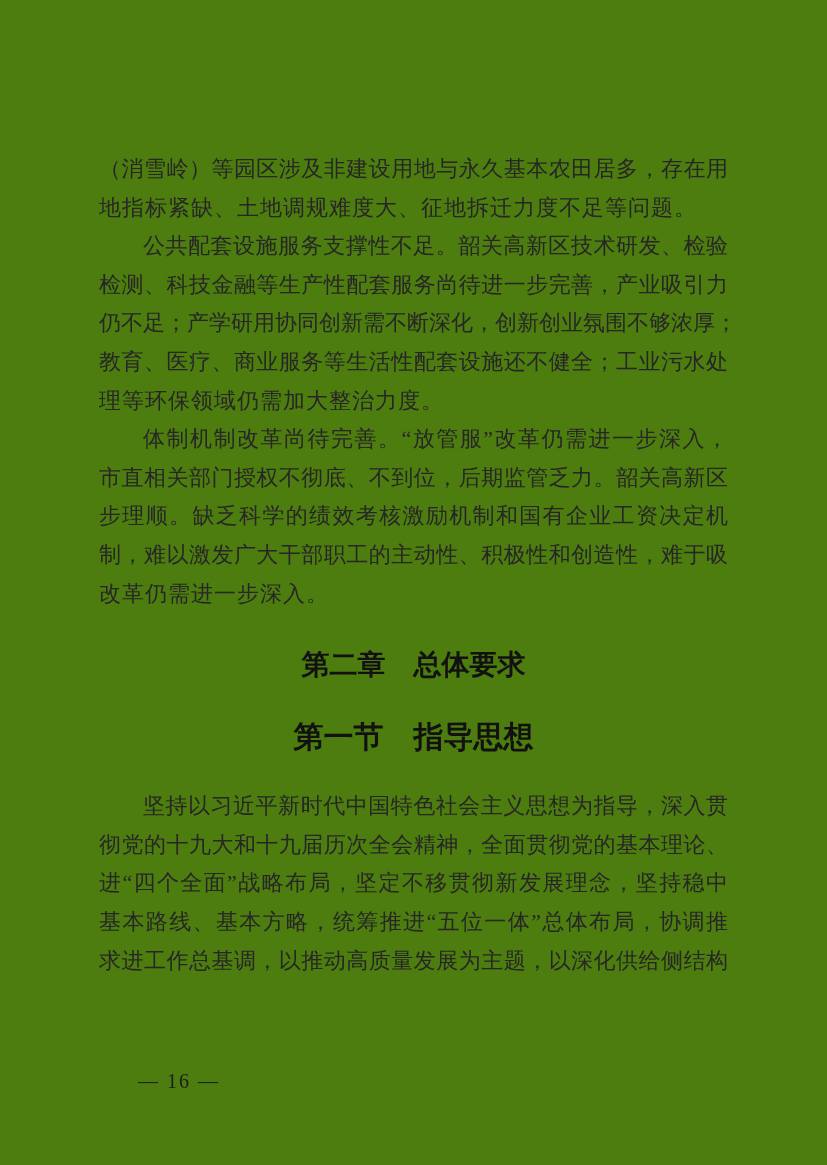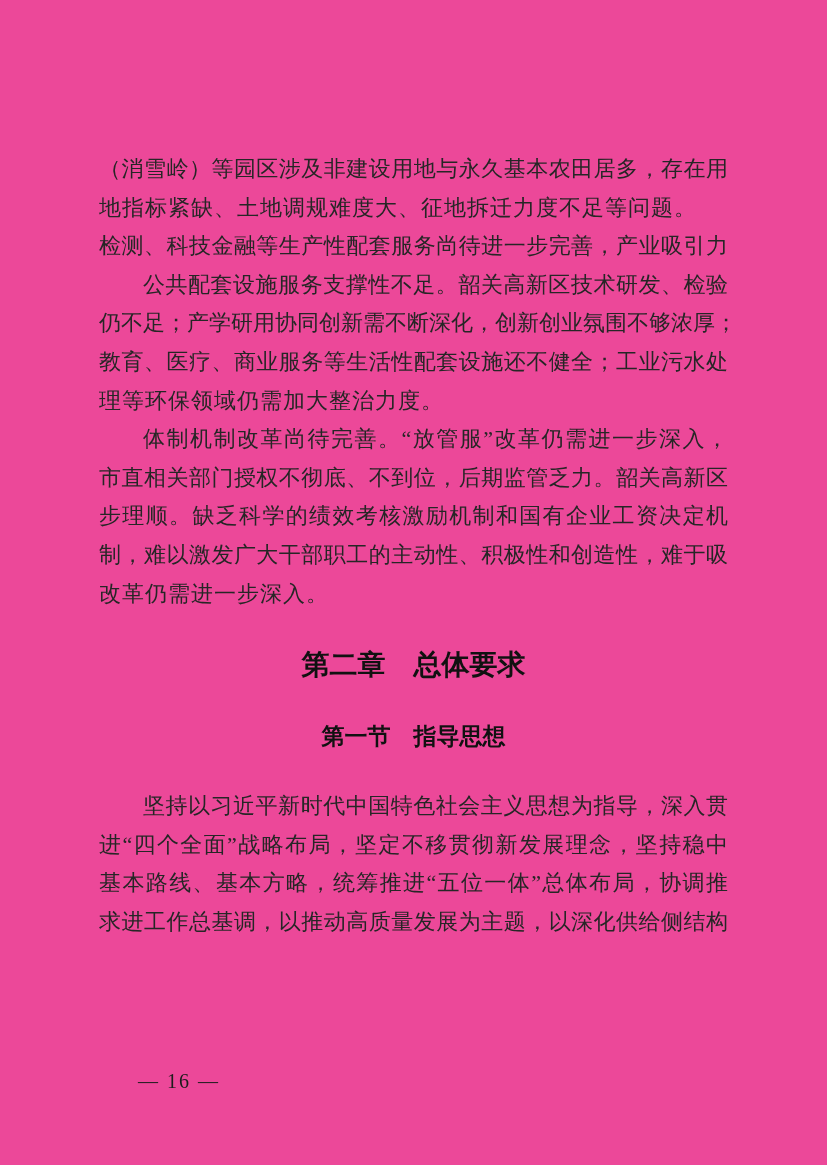--- a/index.html
+++ b/index.html
@@ -4,21 +4,21 @@
 <style>
   html, body {
     margin: 0;
     padding: 0;
     background: #ffffff;
   }
   .page {
     position: relative;
     width: 827px;
     height: 1165px;
-    background: #ec4899;
+    background: #4d7c0f;
     overflow: hidden;
     font-family: "Liberation Serif", "DejaVu Serif", serif;
     color: #262626;
   }
   .content {
     position: absolute;
     left: 99px;
     top: 150px;
     width: 629px;
   }
@@ -41,21 +41,21 @@
     margin: 36px 0 0 0;
     font-size: 28px;
     line-height: 32px;
     font-weight: 700;
     text-align: center;
     color: #111111;
     font-family: "Liberation Serif", "DejaVu Serif", serif;
   }
   .section-heading {
     margin: 42px 0 0 0;
-    font-size: 23px;
+    font-size: 30px;
     line-height: 27px;
     font-weight: 700;
     text-align: center;
     color: #111111;
     font-family: "Liberation Sans", "DejaVu Sans", sans-serif;
   }
   .para-guiding { margin-top: 37px; }
   .page-number {
     position: absolute;
     left: 138px;
@@ -72,41 +72,42 @@
 
 <div class="page">
   <div class="content">
 
     <div class="para">
       <div class="line">（消雪岭）等园区涉及非建设用地与永久基本农田居多，存在用</div>
       <div class="line last">地指标紧缺、土地调规难度大、征地拆迁力度不足等问题。</div>
     </div>
 
     <div class="para">
+      <div class="line indent">公共配套设施服务支撑性不足。韶关高新区技术研发、检验</div>
       <div class="line">检测、科技金融等生产性配套服务尚待进一步完善，产业吸引力</div>
-      <div class="line indent">公共配套设施服务支撑性不足。韶关高新区技术研发、检验</div>
       <div class="line">仍不足；产学研用协同创新需不断深化，创新创业氛围不够浓厚；</div>
       <div class="line">教育、医疗、商业服务等生活性配套设施还不健全；工业污水处</div>
       <div class="line last">理等环保领域仍需加大整治力度。</div>
     </div>
 
     <div class="para">
       <div class="line indent">体制机制改革尚待完善。“放管服”改革仍需进一步深入，</div>
       <div class="line">市直相关部门授权不彻底、不到位，后期监管乏力。韶关高新区</div>
       <div class="line">步理顺。缺乏科学的绩效考核激励机制和国有企业工资决定机</div>
       <div class="line">制，难以激发广大干部职工的主动性、积极性和创造性，难于吸</div>
       <div class="line last">改革仍需进一步深入。</div>
     </div>
 
     <h1 class="chapter-heading">第二章　总体要求</h1>
 
     <h2 class="section-heading">第一节　指导思想</h2>
 
     <div class="para para-guiding">
       <div class="line indent">坚持以习近平新时代中国特色社会主义思想为指导，深入贯</div>
+      <div class="line">彻党的十九大和十九届历次全会精神，全面贯彻党的基本理论、</div>
       <div class="line">进“四个全面”战略布局，坚定不移贯彻新发展理念，坚持稳中</div>
       <div class="line">基本路线、基本方略，统筹推进“五位一体”总体布局，协调推</div>
       <div class="line">求进工作总基调，以推动高质量发展为主题，以深化供给侧结构</div>
     </div>
 
   </div>
 
   <div class="page-number">— 16 —</div>
 </div>
 

